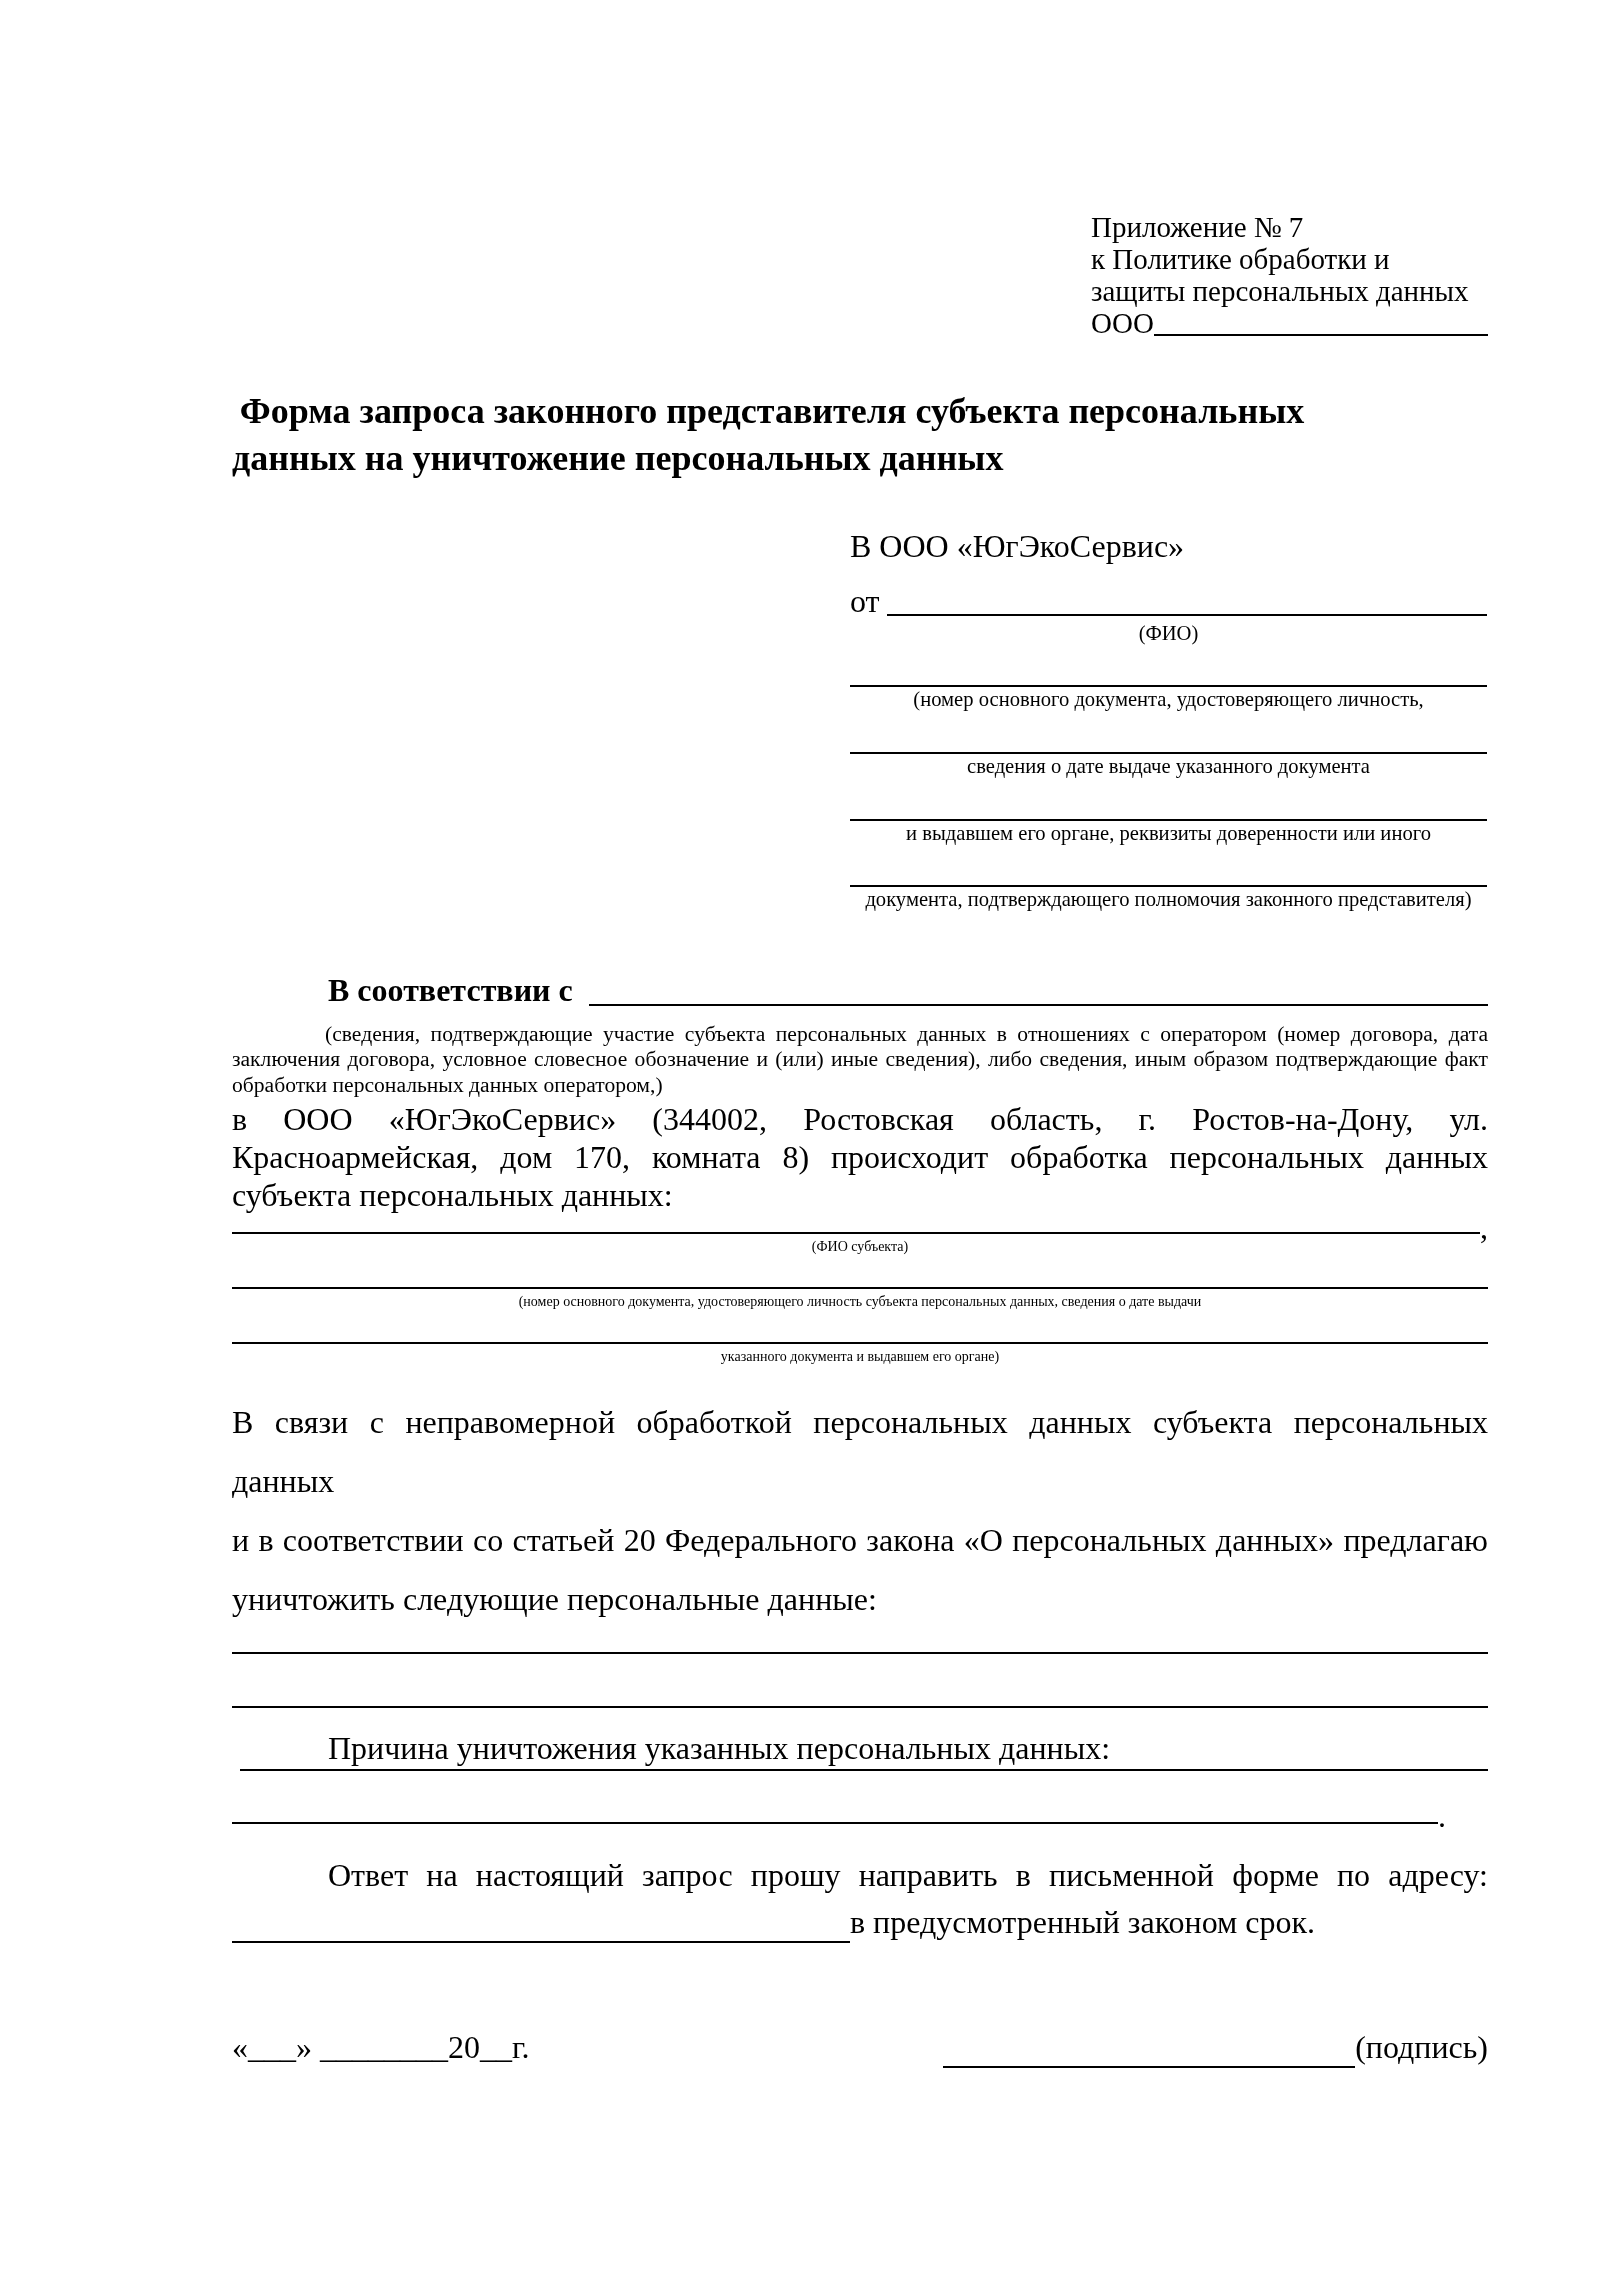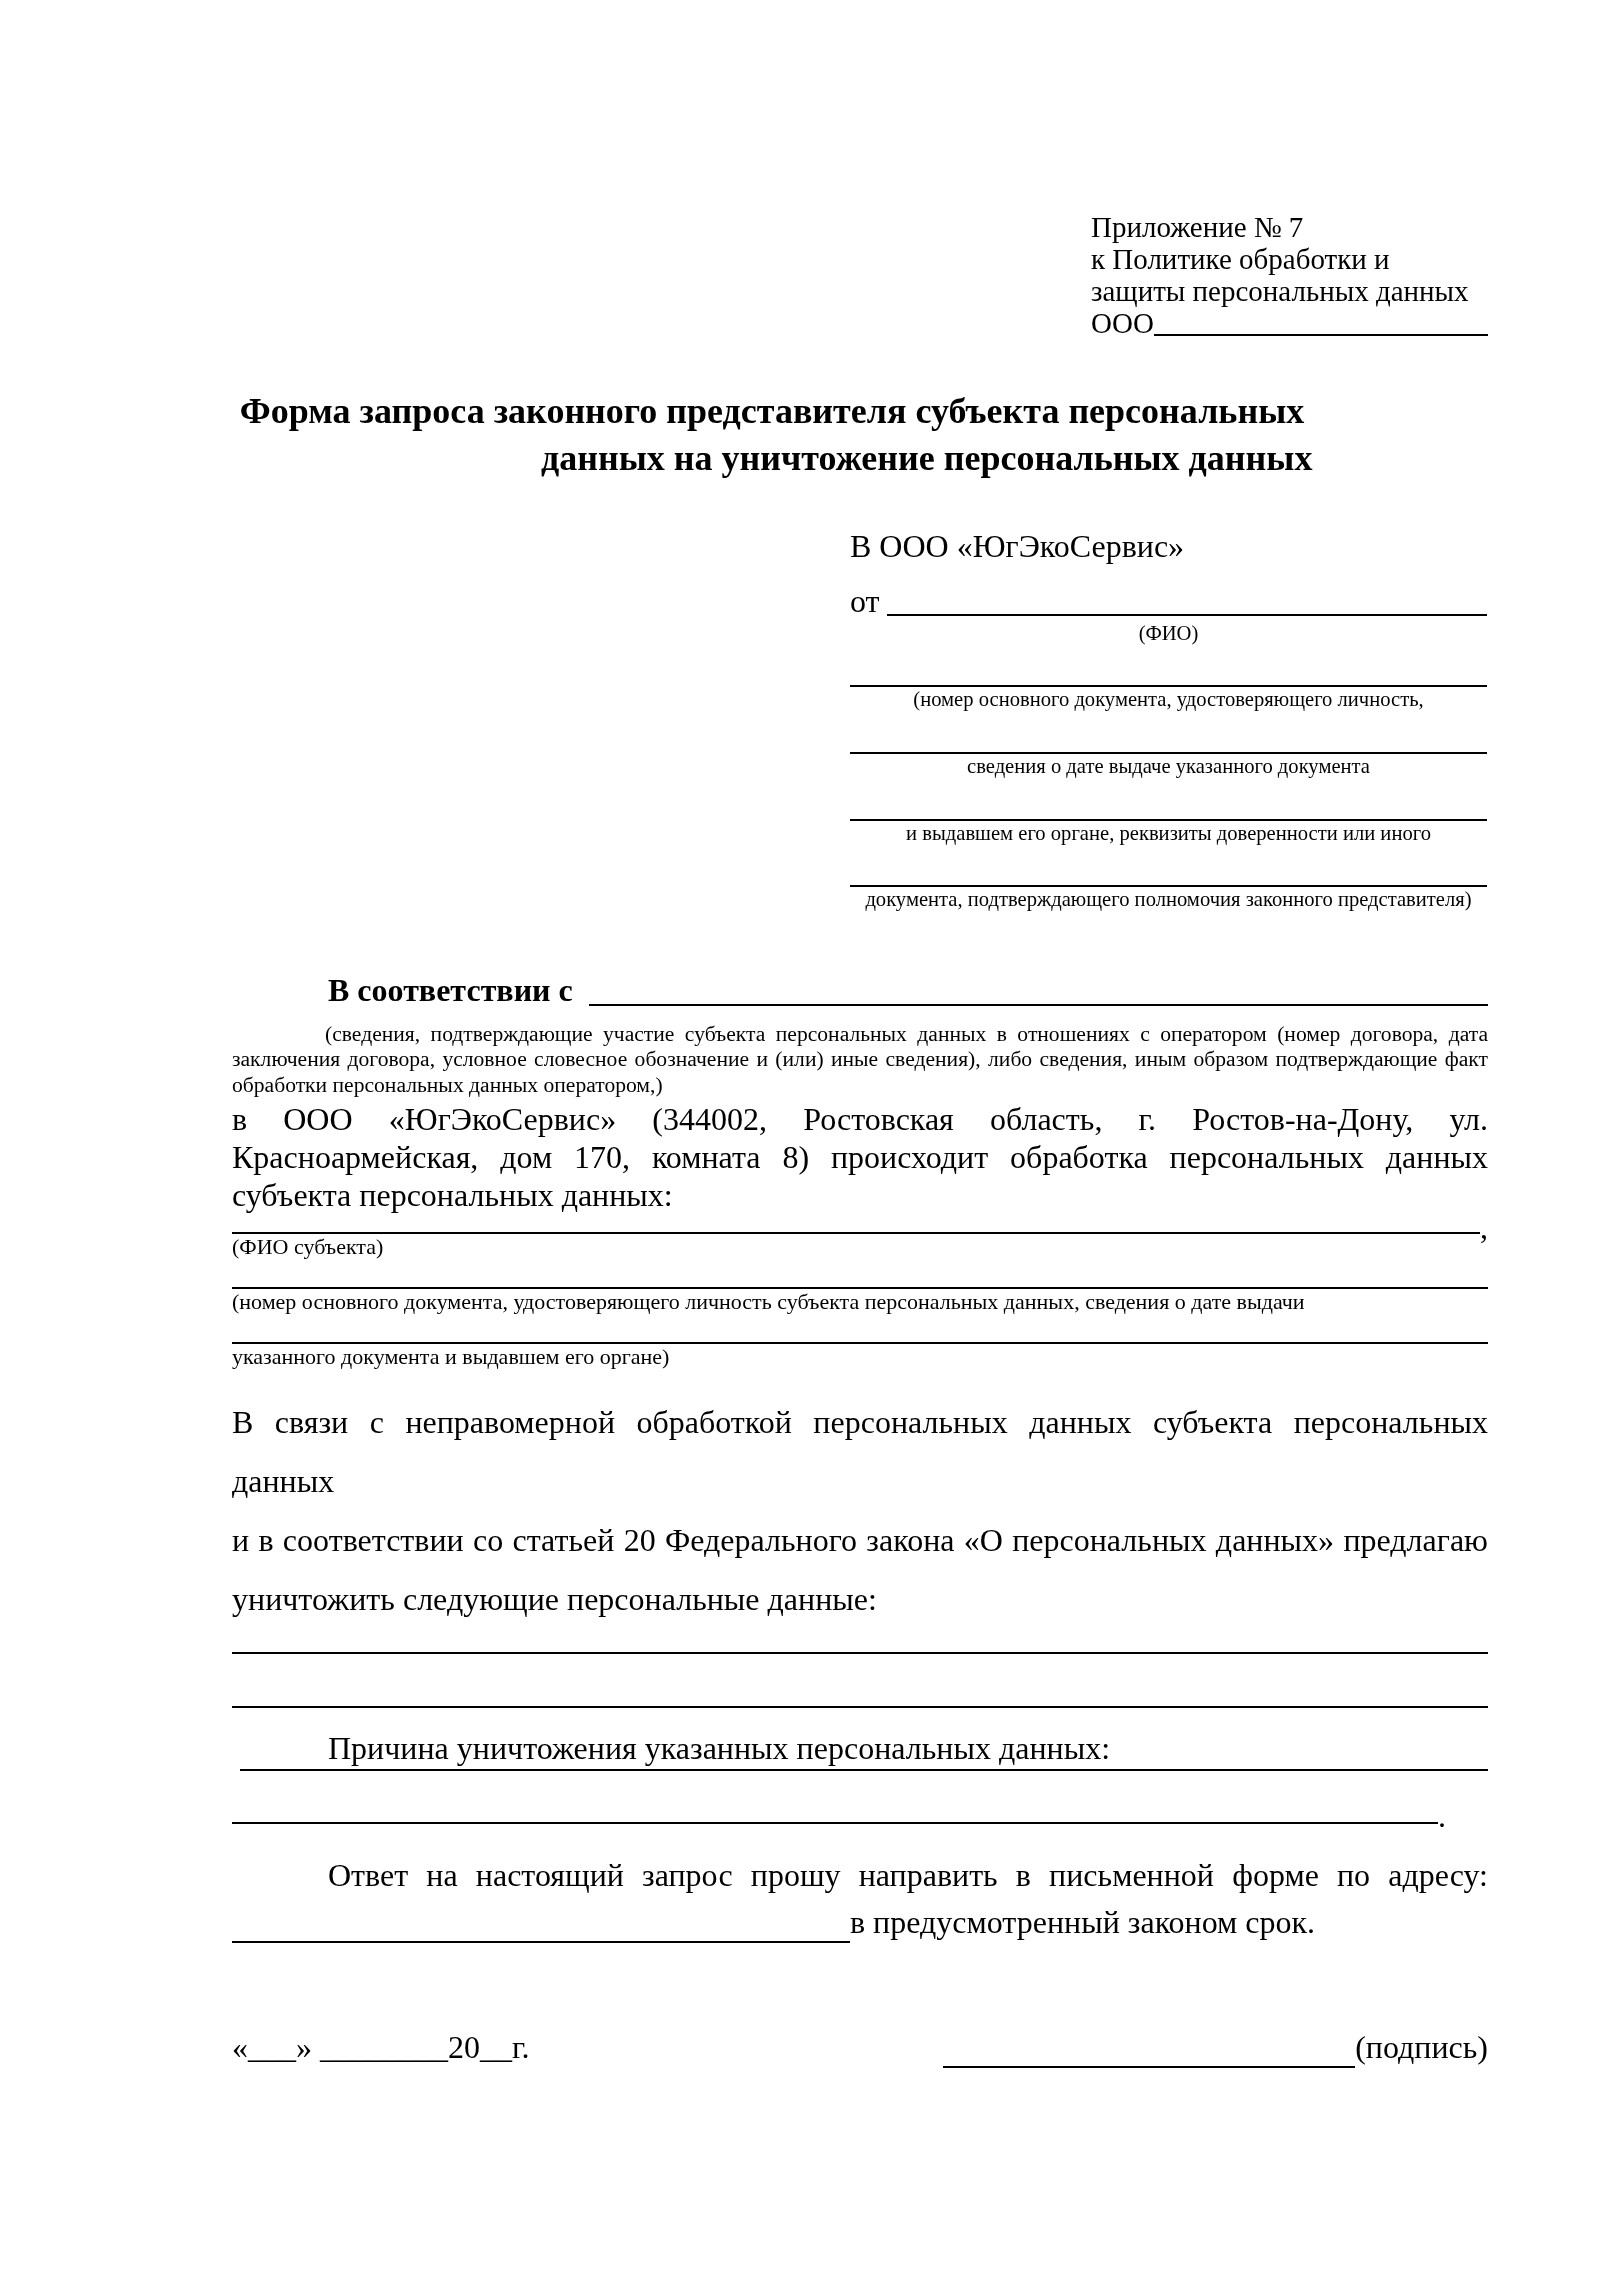--- a/index.html
+++ b/index.html
@@ -16,41 +16,41 @@
   .blank{flex:1 1 auto;border-bottom:2.9px solid #000;margin:0 0 4.9px 7.8px;min-width:39px;}
 
   
   .annex{margin-left:859px;font-size:29px;line-height:32px;}
   .annex-row{display:flex;}
   .annex .blank{margin:0 0 2.9px 0;}
 
   
   .title{margin-top:49px;font-weight:bold;font-size:36px;line-height:47px;}
   .title-l1{margin-left:7.8px;}
-  .title-l2{margin-left:309px;}
+  .title-l2{}
 
   
   .recipient{margin-left:618px;margin-top:45px;font-size:32px;line-height:39px;width:637px;}
   .r-from{display:flex;margin-top:15.7px;justify-content:flex-end;}
   .r-cap{font-size:20.6px;line-height:25.5px;text-align:center;white-space:nowrap;}
   .r-cap-wide{margin:0 -15.7px;}
   .r-row{margin-top:17.6px;height:21.6px;border-bottom:2.9px solid #000;}
 
   
   .accordance{display:flex;margin-top:57px;font-size:32px;line-height:41px;}
   .acc-prefix{margin-left:96px;white-space:pre;font-weight:bold;}
   .note{font-size:21.6px;line-height:25.5px;margin-top:11px;}
   .note .l1{text-indent:93px;}
   .just{text-align:justify;text-align-last:justify;}
   .operator{font-size:32px;line-height:38px;margin-top:2px;}
 
   .s-row1{display:flex;align-items:flex-end;height:19.6px;font-size:32px;}
   .s-row1 .blank{margin:0 0 0 0;}
   .s-comma{line-height:11.8px;}
-  .s-cap{font-size:22px;line-height:25.5px;font-family:Liberation Serif, serif;}
+  .s-cap{font-size:14px;line-height:25.5px;text-align:center;font-family:Liberation Serif, serif;}
   .s-row{margin-top:27.4px;height:0;border-bottom:2.9px solid #000;}
 
   .demand{font-size:32px;line-height:59px;margin-top:23.5px;}
 
   .blankA{margin-top:0;height:23.5px;border-bottom:2.9px solid #000;}
   .blankB{height:52px;border-bottom:2.9px solid #000;}
 
   .reason{display:flex;margin-top:19.6px;font-size:32px;line-height:41px;flex-direction:column;}
   .reason-label{margin-left:96px;white-space:pre;}
 

